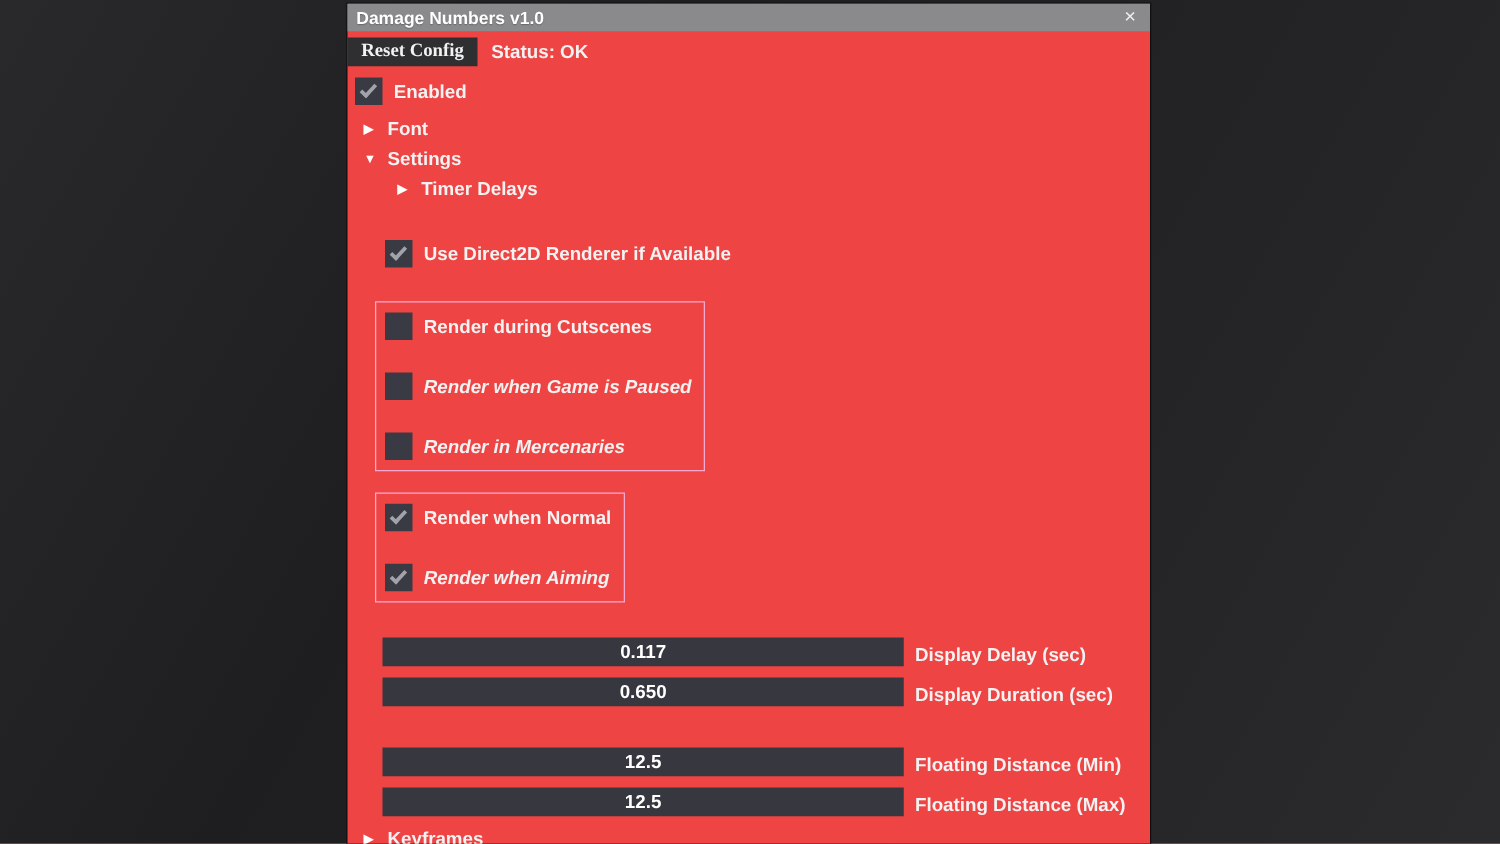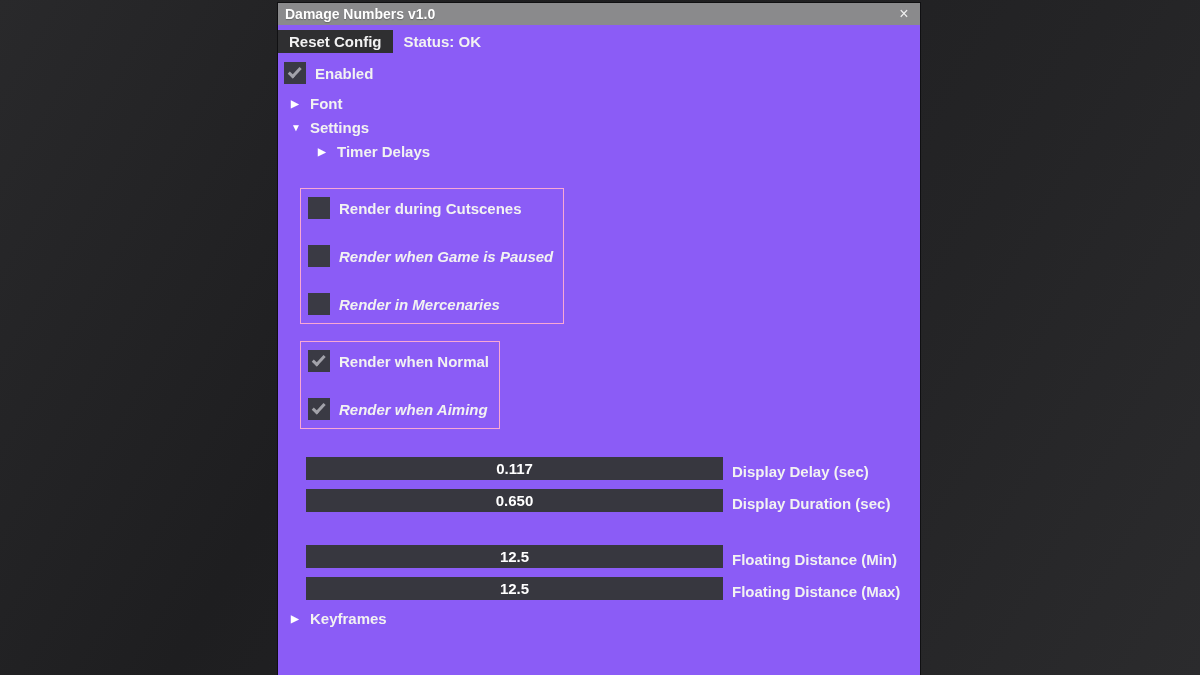--- a/index.html
+++ b/index.html
@@ -8,21 +8,21 @@
     font-family: "Liberation Sans", sans-serif;
     background: linear-gradient(120deg, #29292b 0%, #1e1e20 35%, #242426 70%, #2b2b2d 100%);
     position: relative;
     color: #f2f2f2;
   }
 
   .window {
     position: absolute;
     left: 278px; top: 3px;
     width: 642px; height: 672px;
-    background: #8b5cf6;
+    background: #ef4444;
     box-shadow: 0 0 0 1px #101012;
   }
 
   .titlebar {
     height: 22px;
     background: #8a8a8c;
     display: flex;
     align-items: center;
     padding: 0 7px;
   }
@@ -49,21 +49,21 @@
     margin-top: 5px;
     height: 23px;
     display: flex;
     align-items: center;
   }
   .reset-btn {
     height: 23px;
     background: #2f2f31;
     border: none;
     color: #f2f2f2;
-    font-family: Liberation Sans, sans-serif;
+    font-family: Liberation Serif, serif;
     font-size: 15px;
     font-weight: 700;
     padding: 0 11px;
     cursor: pointer;
   }
   .status-text {
     margin-left: 11px;
     font-size: 15px;
     font-weight: 700;
   }
@@ -174,20 +174,26 @@
     <div class="row tree-row m-settings">
       <span class="tree-arrow">▼</span>
       <span>Settings</span>
     </div>
 
     <div class="row tree-row m-timer">
       <span class="tree-arrow">▶</span>
       <span>Timer Delays</span>
     </div>
 
+    <div class="row m-d2d">
+      <span class="checkbox">
+          <span class="check"></span>
+        </span>
+      <span class="cb-label">Use Direct2D Renderer if Available</span>
+    </div>
 
     <div class="groupbox m-group1">
       <div class="row">
         <span class="checkbox"></span>
         <span class="cb-label">Render during Cutscenes</span>
       </div>
       <div class="row">
         <span class="checkbox"></span>
         <span class="cb-label">Render when Game is Paused</span>
       </div>

